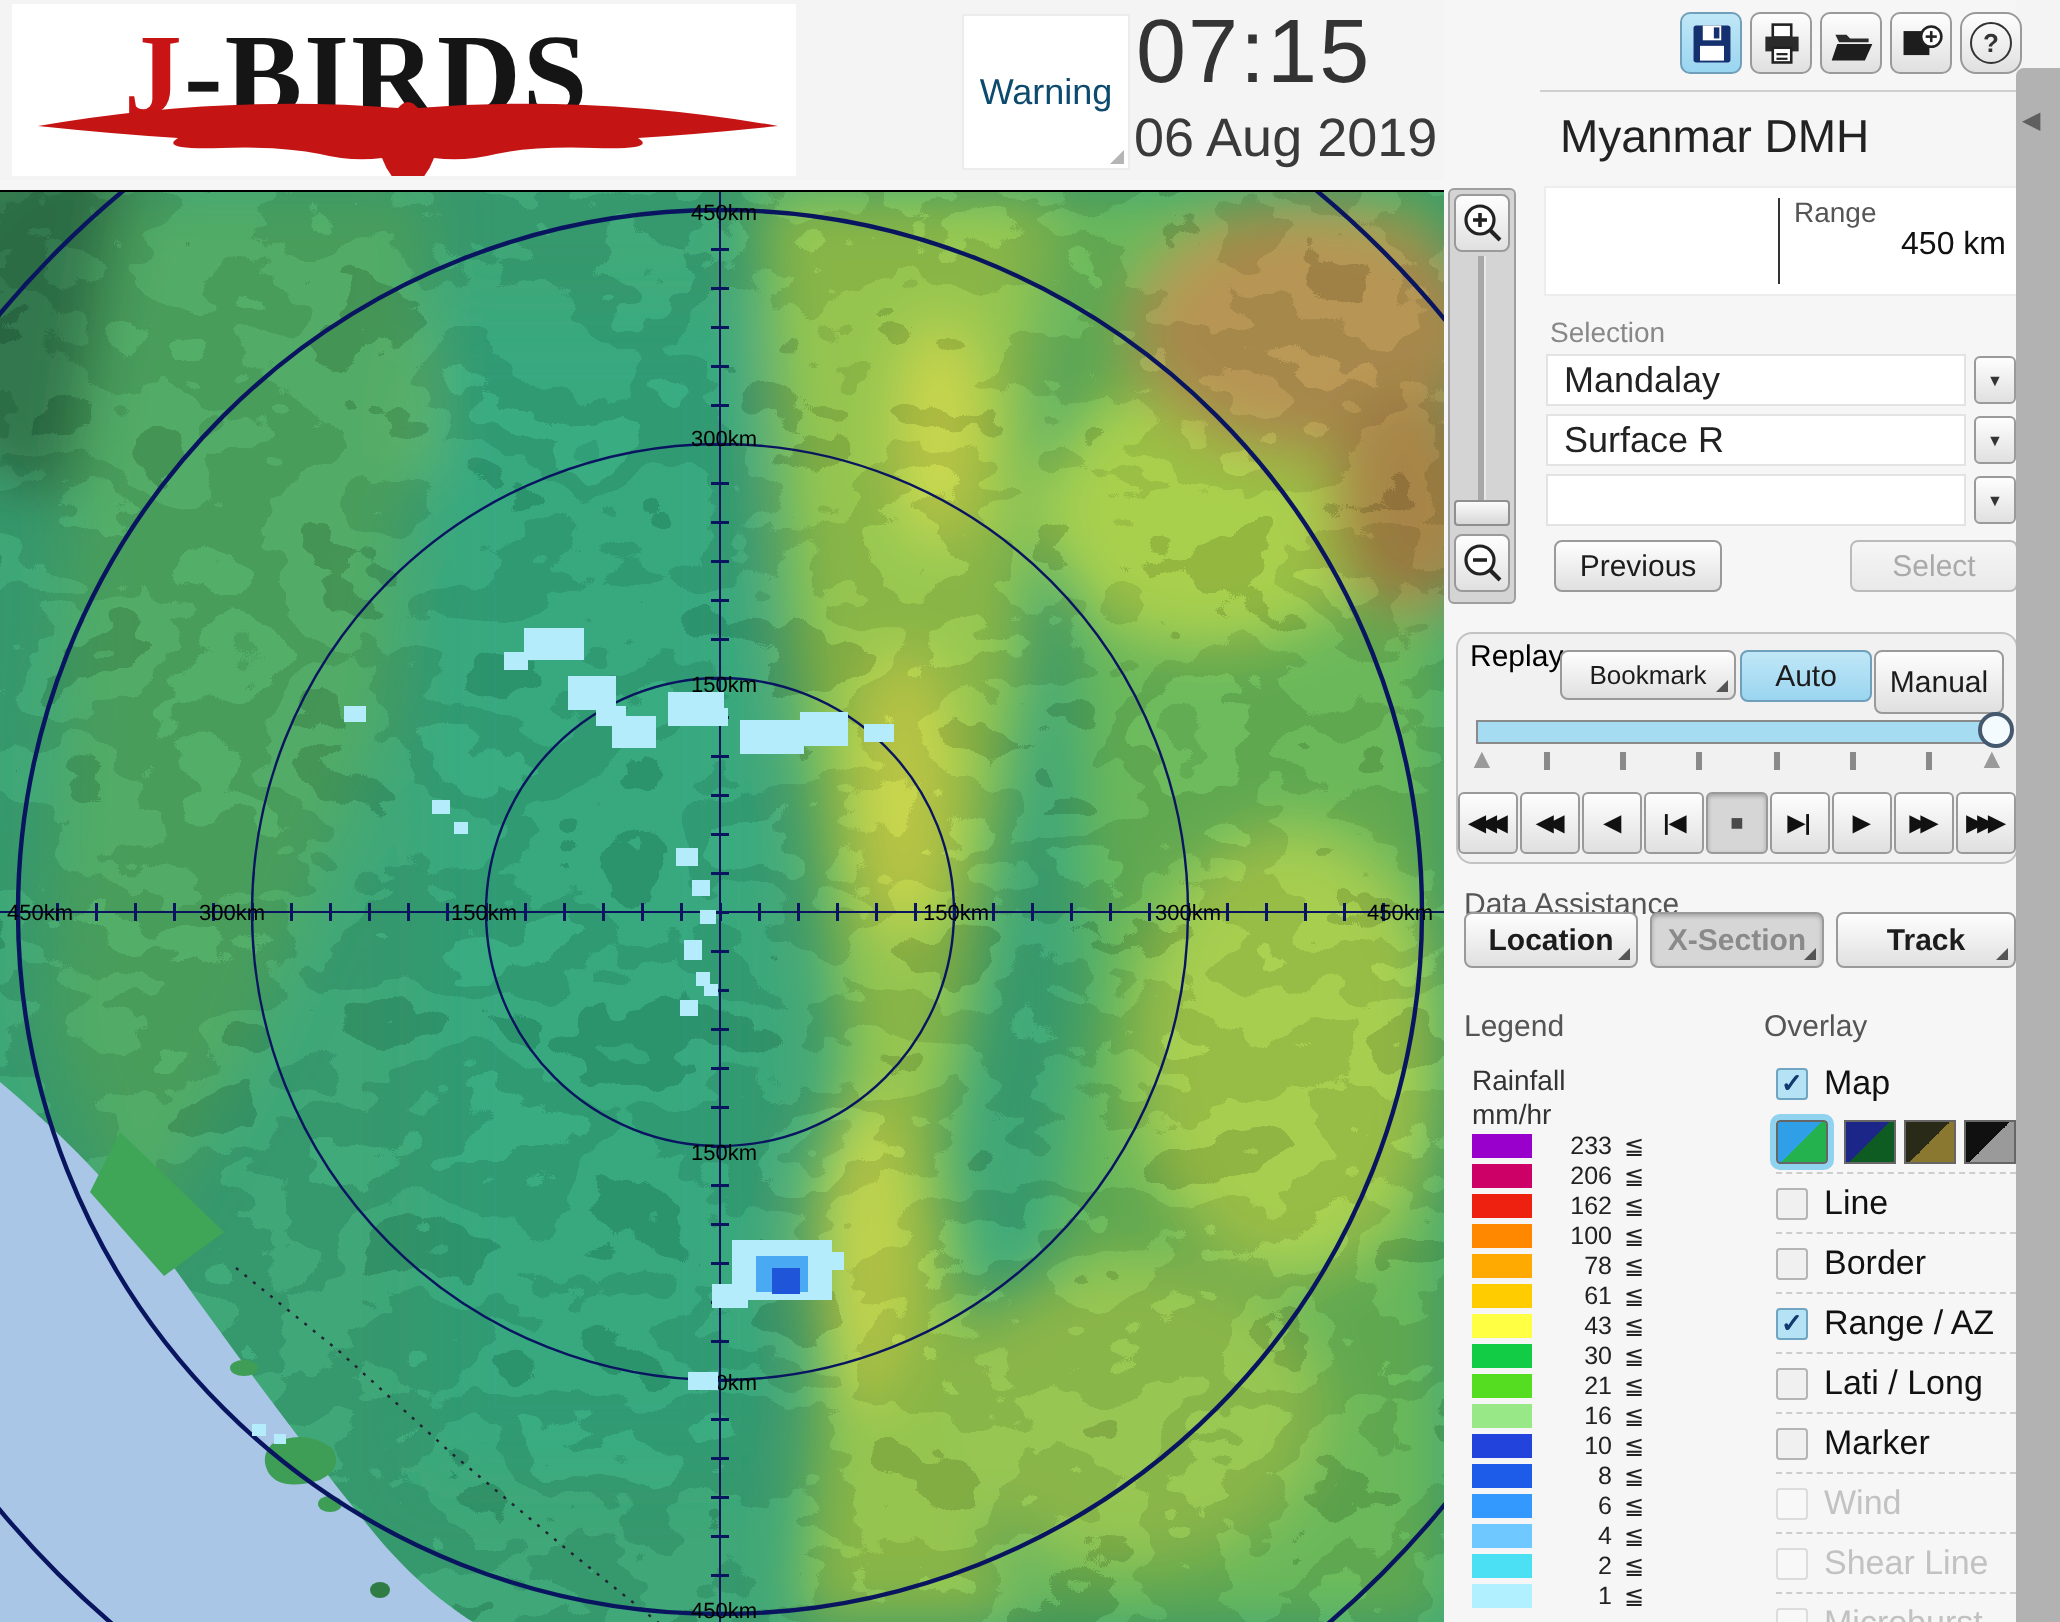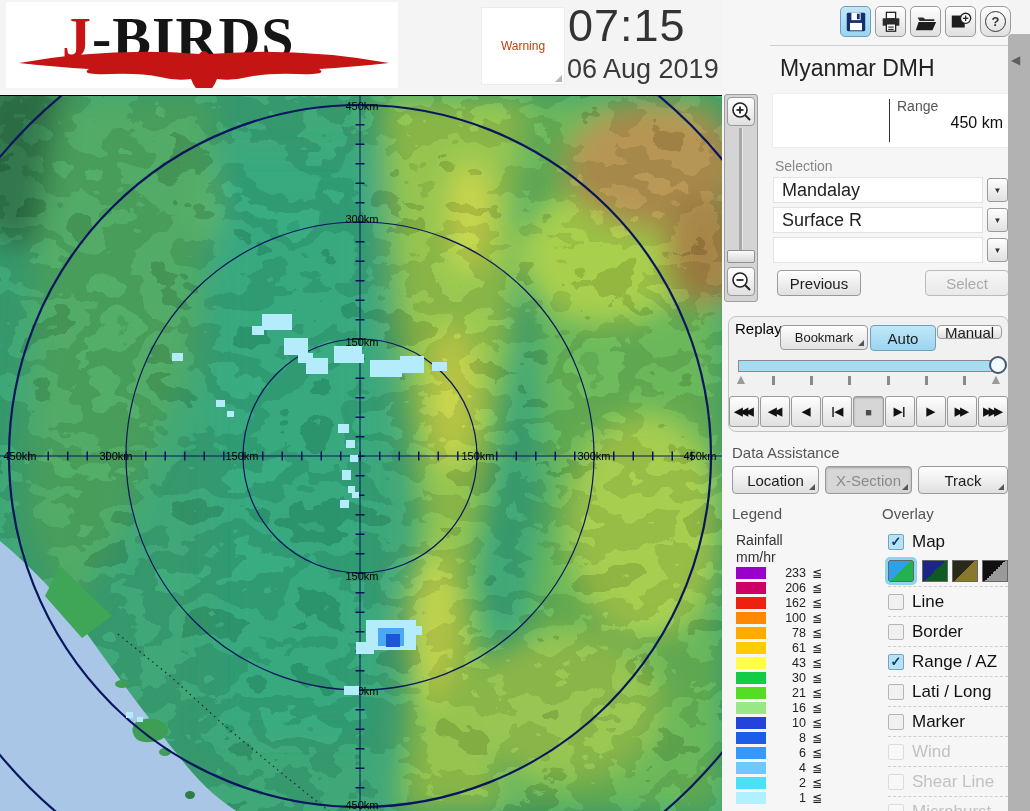--- a/index.html
+++ b/index.html
@@ -11,21 +11,21 @@
   #logo-box{position:absolute;left:6px;top:2px;width:392px;height:86px;background:#fff;}
   .logo-title{position:absolute;left:12px;top:2px;font-family:"Liberation Serif",serif;
               font-weight:bold;font-size:58px;letter-spacing:1px;color:#151515;white-space:nowrap;margin-left:44px;}
   .logo-title .j{color:#c81414;}
   .logo-tag{position:absolute;left:216px;top:9px;color:#c41414;font-weight:bold;
             font-size:15px;line-height:16px;white-space:nowrap;letter-spacing:0px;}
   #warning-box{position:absolute;left:481px;top:7px;width:82px;height:76px;background:#fff;
                border:1px solid #ececec;display:flex;align-items:center;justify-content:center;}
   #warning-box .grip{position:absolute;right:2px;bottom:2px;width:0;height:0;
                border-left:7px solid transparent;border-bottom:7px solid #b5b5b5;}
-  #warning-label{color:#c2410c;font-size:12px;}
+  #warning-label{color:#0c4a6e;font-size:18px;}
   #clock-time{position:absolute;left:568px;top:0px;font-size:45px;color:#333;letter-spacing:1px;}
   #clock-date{position:absolute;left:567px;top:54px;font-size:27px;color:#3a3a3a;}
   .tzbtn{position:absolute;left:723px;width:33px;height:37px;border:1px solid #8a8a8a;border-radius:4px;
          font-size:11px;font-weight:bold;color:#222;display:flex;align-items:center;justify-content:center;
          background:linear-gradient(#fcfcfc,#dedede);}
   .tzbtn.on{background:linear-gradient(#c6e9f8,#9ed7f0);border-color:#6fa0ba;}
   
   .btn{background:linear-gradient(#fefefe,#e0e0e0);border:1px solid #9a9a9a;border-radius:4px;
        color:#1c1c1c;display:flex;align-items:center;justify-content:center;box-sizing:border-box;}
   .btn.blue{background:linear-gradient(#c0e7f7,#9ad5f0);border-color:#6f9fba;}
@@ -45,33 +45,33 @@
   #selection-label{position:absolute;left:775px;top:158px;font-size:14px;color:#888;}
   .dd-field{position:absolute;left:773px;width:210px;height:26px;background:#fff;border:1px solid #e3e3e3;
             font-size:18px;color:#222;display:flex;align-items:center;padding-left:8px;box-sizing:border-box;}
   .dd-arrow{position:absolute;left:987px;width:21px;height:24px;border-radius:3px;font-size:8px;color:#333;}
   
   #replay-box{position:absolute;left:728px;top:316px;width:281px;height:116px;background:#f1f1f1;
               border:1px solid #c2c2c2;border-radius:8px;box-sizing:border-box;}
   #replay-label{position:absolute;left:735px;top:320px;font-size:15px;color:#000000;}
   #bookmark-btn{position:absolute;left:780px;top:325px;width:88px;height:25px;font-size:13px;}
   #auto-btn{position:absolute;left:870px;top:325px;width:66px;height:26px;font-size:15px;}
-  #manual-btn{position:absolute;left:937px;top:325px;width:65px;height:14px;font-size:15px;}
+  #manual-btn{position:absolute;left:937px;top:325px;width:65px;height:32px;font-size:15px;}
   #replay-track{position:absolute;left:738px;top:360px;width:260px;height:12px;background:#a5dcf2;
                 border:1px solid #8a8a8a;box-sizing:border-box;}
   #replay-handle{position:absolute;left:989px;top:356px;width:18px;height:18px;border-radius:50%;
                  background:#f4fbff;border:2px solid #44586e;box-sizing:border-box;}
   .tick{position:absolute;top:376px;width:3px;height:9px;background:#8a8a8a;}
   .tri-marker{position:absolute;top:371px;font-size:14px;color:#9a9a9a;}
   #transport{position:absolute;left:729px;top:396px;width:279px;height:31px;display:flex;gap:1px;}
   .t-btn{flex:1;border-radius:3px;font-size:11px;font-weight:bold;color:#111;}
   .t-btn .g{letter-spacing:-3px;margin-right:3px;}
   
   #assist-label{position:absolute;left:732px;top:444px;font-size:15px;color:#555;}
-  .assist-btn{position:absolute;top:466px;height:28px;font-size:15px;}
+  .assist-btn{position:absolute;top:456px;height:28px;font-size:15px;font-weight:bold;}
   
   #legend-label{position:absolute;left:732px;top:505px;font-size:15px;color:#555;}
   #legend-unit1{position:absolute;left:736px;top:532px;font-size:14px;color:#333;}
   #legend-unit2{position:absolute;left:736px;top:549px;font-size:14px;color:#333;}
   #legend-rows{position:absolute;left:736px;top:565px;width:88px;}
   .lg-row{height:15.06px;display:flex;align-items:center;}
   .lg-sw{width:30px;height:12px;}
   .lg-val{width:40px;text-align:right;font-size:12.5px;color:#222;}
   .lg-lte{width:16px;text-align:right;font-size:12px;color:#222;font-family:"DejaVu Sans",sans-serif;}
   

